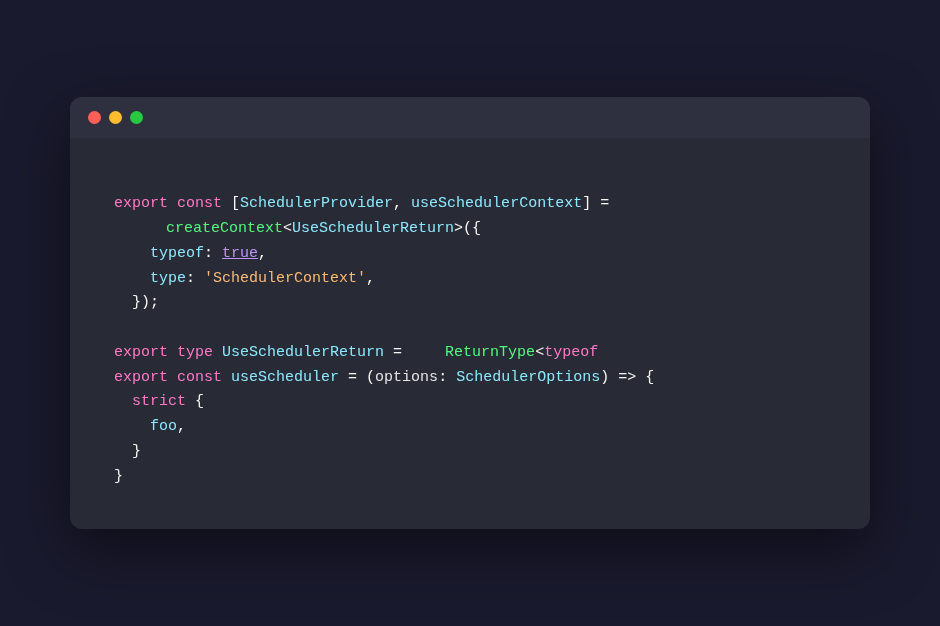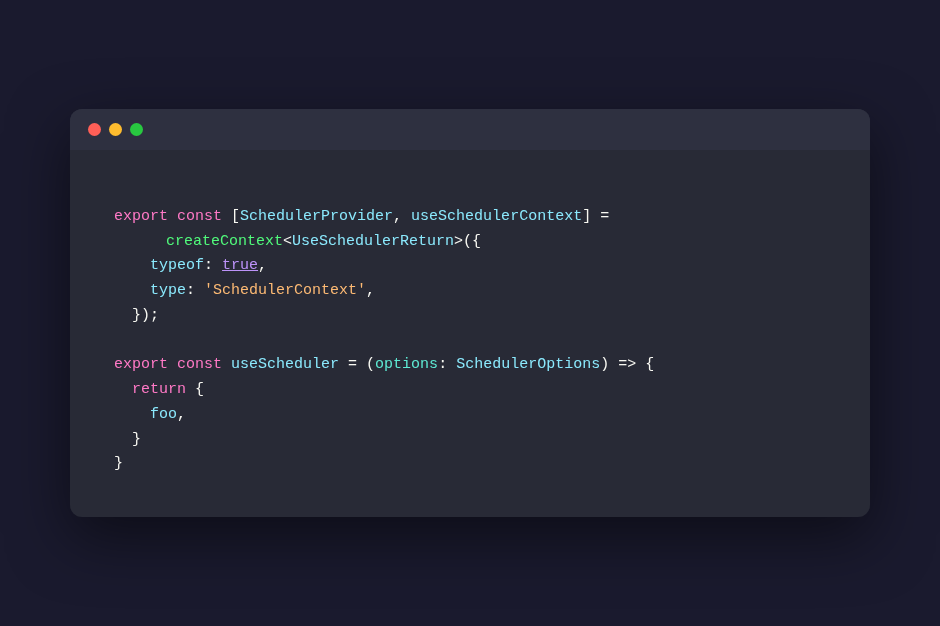--- a/index.html
+++ b/index.html
@@ -57,21 +57,21 @@
       min-height: 1.65em;
     }
 
     
     .c-pink    { color: #ff79c6; }
     .c-cyan    { color: #8be9fd; }
     .c-white   { color: #f8f8f2; }
     .c-green   { color: #50fa7b; margin-left: 34px; }
     .c-yellow  { color: #fdba74; }
     .c-purple  { color: #bd93f9; text-decoration: underline; }
-    .c-orange  { color: #5eead4; }
+    .c-orange  { color: #e5e5e5; }
   </style>
 </head>
 <body>
 
 <div class="window">
   <div class="titlebar">
     <span class="dot dot-red"></span>
     <span class="dot dot-yellow"></span>
     <span class="dot dot-green"></span>
   </div>
@@ -84,25 +84,26 @@
     <span class="line"><span class="c-white">  </span><span class="c-green">createContext</span><span class="c-white">&lt;</span><span class="c-cyan">UseSchedulerReturn</span><span class="c-white">&gt;({</span></span>
 
     <span class="line"><span class="c-white">    </span><span class="c-cyan">typeof</span><span class="c-white">: </span><span class="c-purple">true</span><span class="c-white">,</span></span>
 
     <span class="line"><span class="c-white">    </span><span class="c-cyan">type</span><span class="c-white">: </span><span class="c-yellow">'SchedulerContext'</span><span class="c-white">,</span></span>
 
     <span class="line"><span class="c-white">  });</span></span>
 
     <span class="line"> </span>
 
+    <span class="line"><span class="c-pink">export</span><span class="c-white"> </span><span class="c-pink">type</span><span class="c-white"> </span><span class="c-cyan">UseSchedulerReturn</span><span class="c-white"> = </span><span class="c-green">ReturnType</span><span class="c-white">&lt;</span><span class="c-pink">typeof</span></span>
 
 
     <span class="line"><span class="c-pink">export</span><span class="c-white"> </span><span class="c-pink">const</span><span class="c-white"> </span><span class="c-cyan">useScheduler</span><span class="c-white"> = (</span><span class="c-orange">options</span><span class="c-white">: </span><span class="c-cyan">SchedulerOptions</span><span class="c-white">) =&gt; {</span></span>
 
-    <span class="line"><span class="c-white">  </span><span class="c-pink">return</span><span class="c-white"> {</span></span>
+    <span class="line"><span class="c-white">  </span><span class="c-pink">strict</span><span class="c-white"> {</span></span>
 
     <span class="line"><span class="c-white">    </span><span class="c-cyan">foo</span><span class="c-white">,</span></span>
 
 
     <span class="line"><span class="c-white">  }</span></span>
 
     <span class="line"><span class="c-white">}</span></span>
 
   </div>
 </div>

